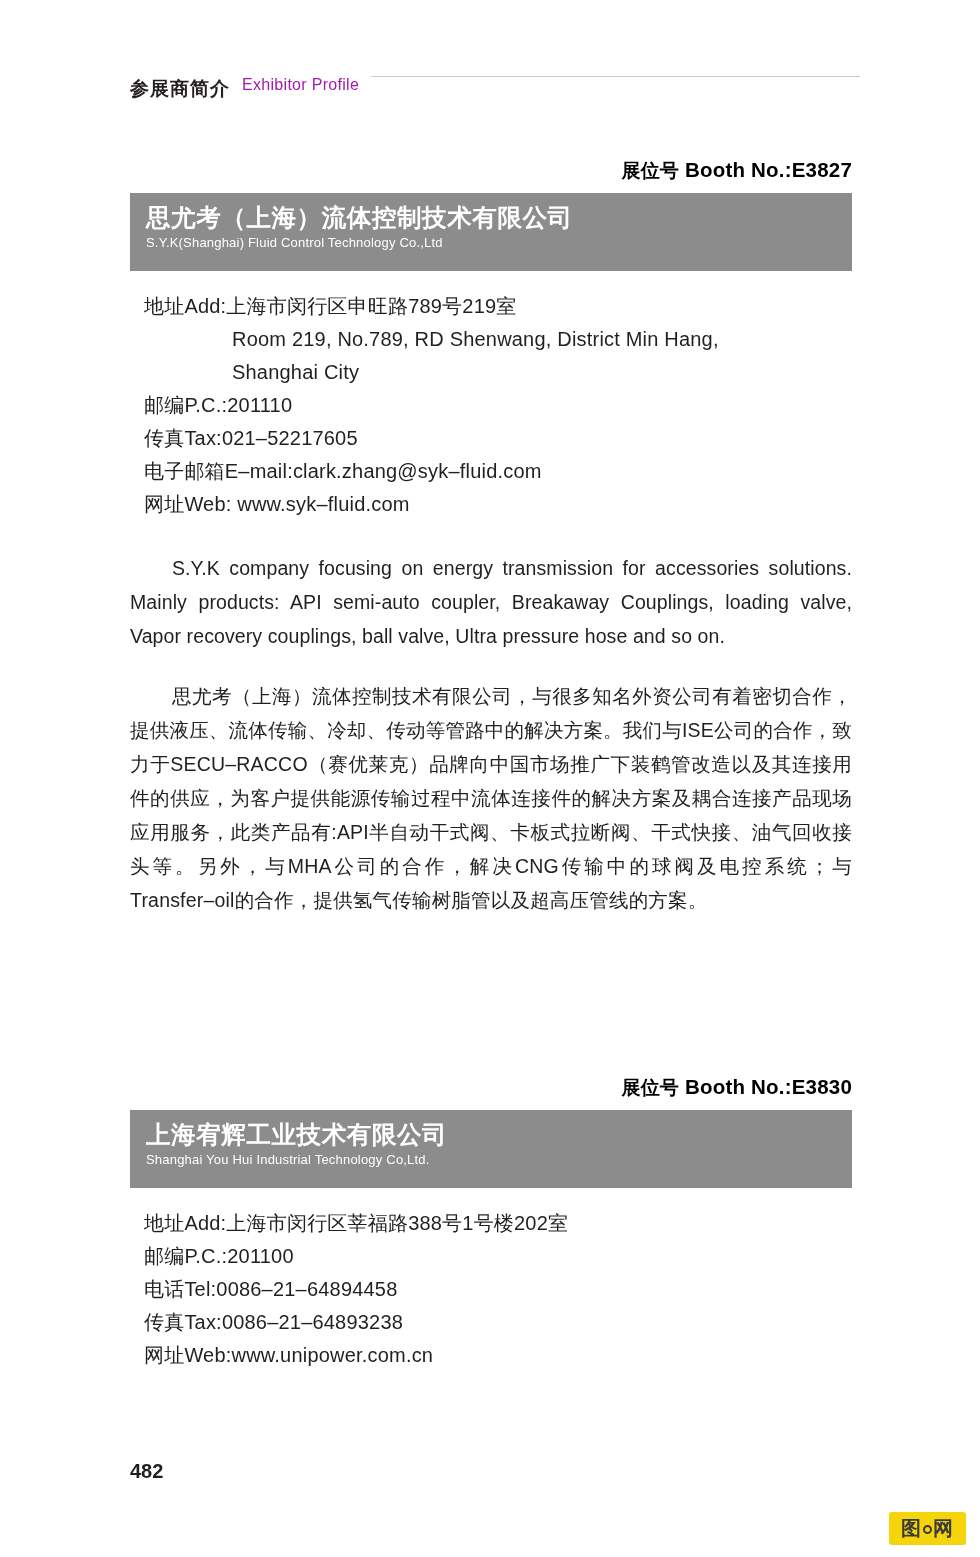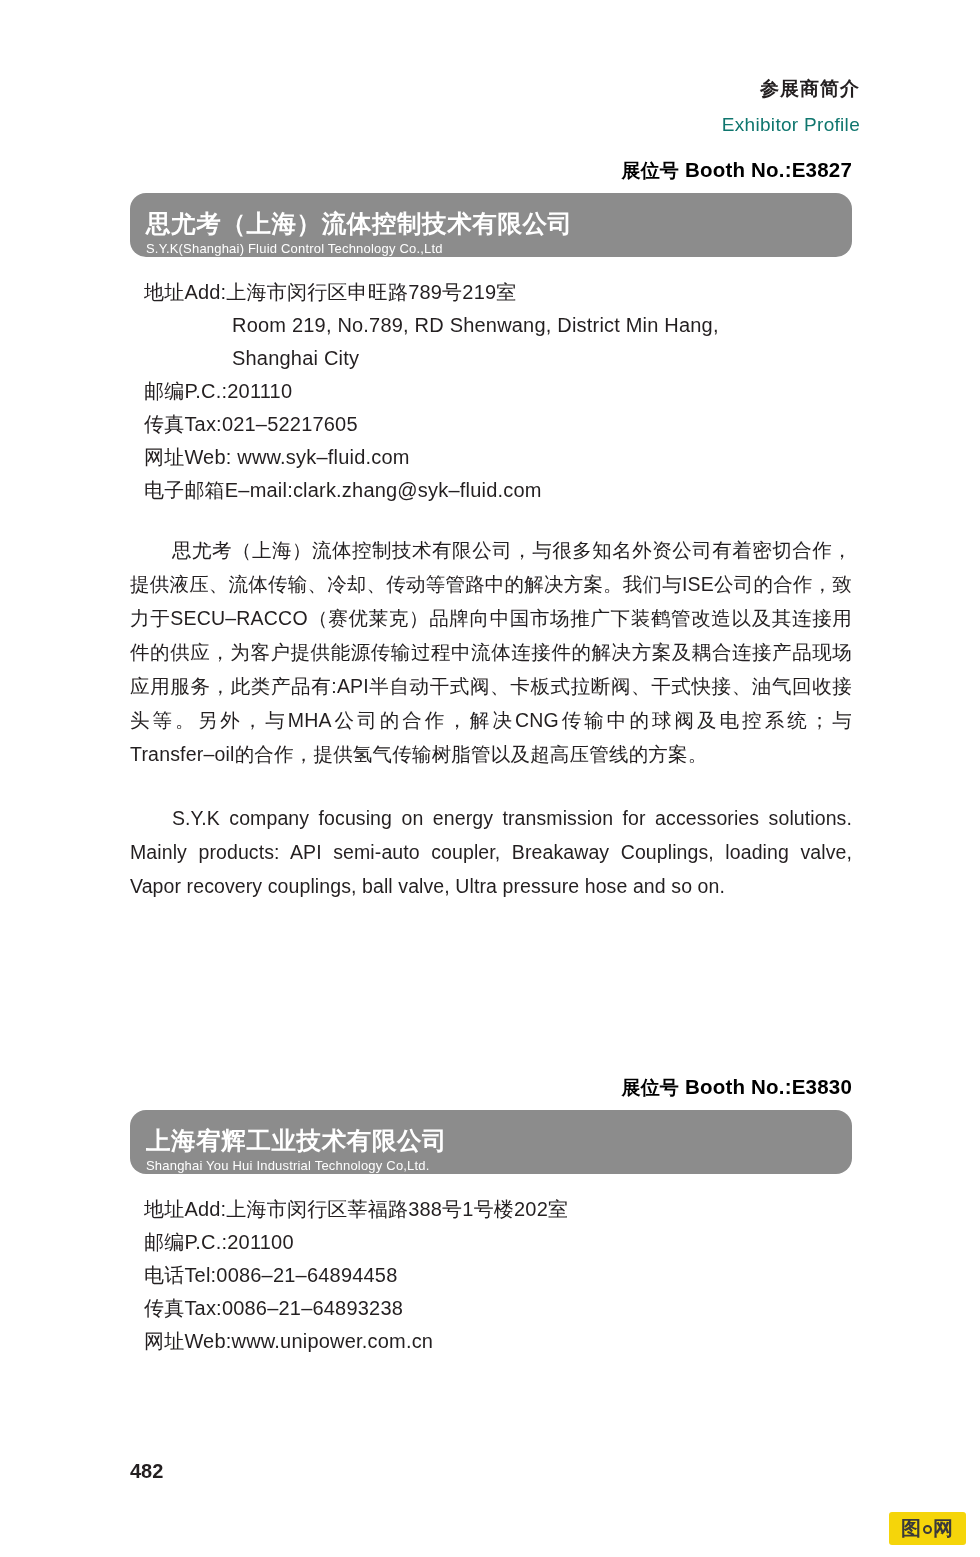--- a/index.html
+++ b/index.html
@@ -19,34 +19,33 @@
     height: 1557px;
     padding: 0;
   }
   
   .runhead {
     position: absolute;
     left: 130px;
     top: 76px;
     width: 730px;
     display: flex;
-    align-items: flex-end;
+    align-items: flex-start;
     gap: 12px;
-    flex-direction: column;
   }
   .runhead-cn {
     font-size: 19px;
     font-weight: bold;
     letter-spacing: 1px;
     color: #231f20;
     white-space: nowrap;
   }
   .runhead-en {
-    font-size: 19px;
-    color: #0f766e;
+    font-size: 16px;
+    color: #a21caf;
     letter-spacing: 0.3px;
     white-space: nowrap;
   }
   .runhead-rule {
     flex: 1 1 auto;
     height: 1px;
     background: #c9c9c9;
     margin-bottom: 4px;
   }
 
@@ -61,23 +60,22 @@
     color: #000000;
     margin: 0 0 9px 0;
     letter-spacing: 0.2px;
   }
   .booth-cn { font-weight: bold; font-size: 19px; }
   .booth-en { font-weight: bold; }
 
   .name-bar {
     background: #8c8c8c;
     color: #ffffff;
-    padding: 15px 16px 11px 16px;
-    height: 64px;
-    border-radius: 16px;
+    padding: 9px 16px 11px 16px;
+    height: 78px;
   }
   .name-cn {
     font-size: 24.5px;
     font-weight: bold;
     letter-spacing: 0.6px;
     line-height: 1.3;
     white-space: nowrap;
   }
   .name-en {
     font-size: 13px;
@@ -163,26 +161,26 @@
       <div class="name-cn">思尤考（上海）流体控制技术有限公司</div>
       <div class="name-en">S.Y.K(Shanghai) Fluid Control Technology Co.,Ltd</div>
     </div>
 
     <div class="contact">
       <div class="row">地址Add:上海市闵行区申旺路789号219室</div>
       <div class="row indent">Room 219, No.789, RD Shenwang, District Min Hang,</div>
       <div class="row indent">Shanghai City</div>
       <div class="row">邮编P.C.:201110</div>
       <div class="row">传真Tax:021–52217605</div>
+      <div class="row">电子邮箱E–mail:clark.zhang@syk–fluid.com</div>
       <div class="row">网址Web: www.syk–fluid.com</div>
-      <div class="row">电子邮箱E–mail:clark.zhang@syk–fluid.com</div>
-    </div>
-
+    </div>
+
+    <div class="para en">S.Y.K company focusing on energy transmission for accessories solutions. Mainly products: API semi-auto coupler, Breakaway Couplings, loading valve, Vapor recovery couplings, ball valve, Ultra pressure hose and so on.</div>
     <div class="para cn">思尤考（上海）流体控制技术有限公司，与很多知名外资公司有着密切合作，提供液压、流体传输、冷却、传动等管路中的解决方案。我们与ISE公司的合作，致力于SECU–RACCO（赛优莱克）品牌向中国市场推广下装鹤管改造以及其连接用件的供应，为客户提供能源传输过程中流体连接件的解决方案及耦合连接产品现场应用服务，此类产品有:API半自动干式阀、卡板式拉断阀、干式快接、油气回收接头等。另外，与MHA公司的合作，解决CNG传输中的球阀及电控系统；与Transfer–oil的合作，提供氢气传输树脂管以及超高压管线的方案。</div>
-    <div class="para en">S.Y.K company focusing on energy transmission for accessories solutions. Mainly products: API semi-auto coupler, Breakaway Couplings, loading valve, Vapor recovery couplings, ball valve, Ultra pressure hose and so on.</div>
   </div>
 
   <div class="entry" id="entry-2">
 
     <div class="booth-line">
       <span class="booth-cn">展位号</span>
       <span class="booth-en">Booth No.:</span><span class="booth-en">E3830</span>
     </div>
 
     <div class="name-bar">

